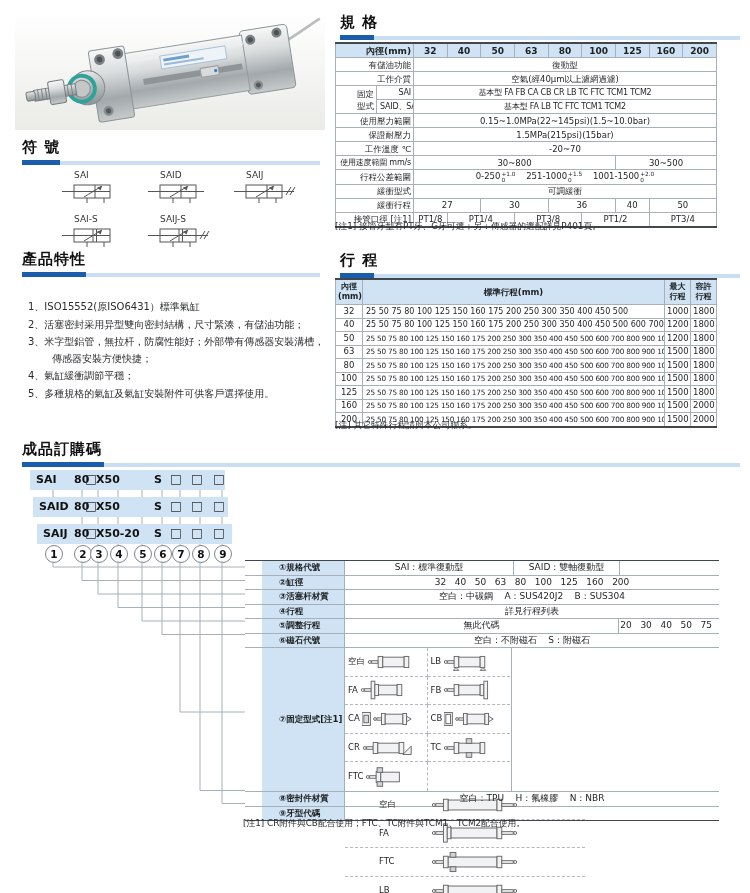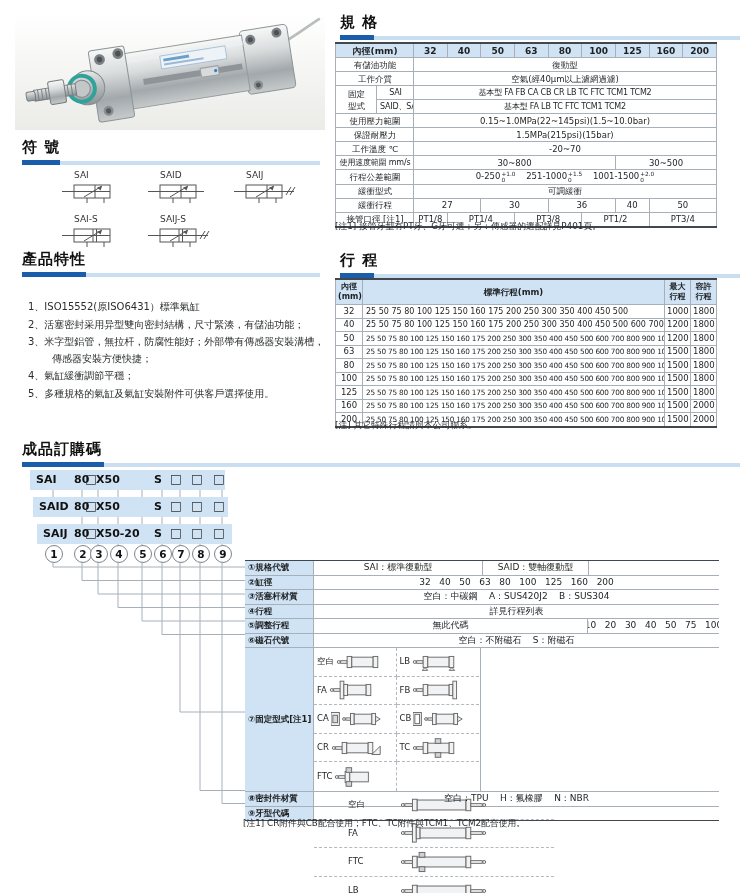--- a/index.html
+++ b/index.html
@@ -9,21 +9,21 @@
   .h{position:absolute;font-size:15px;font-weight:bold;letter-spacing:1px;color:#111;white-space:nowrap;}
   .rule{position:absolute;height:4px;background:#c9def1;}
   .rule i{position:absolute;left:0;top:-1px;height:5px;background:#1a5dab;}
   
   table{border-collapse:collapse;table-layout:fixed;}
   td{overflow:hidden;white-space:nowrap;}
   
   .spec{position:absolute;left:335px;top:42px;width:382px;font-size:8.5px;}
   .spec td{border:1px solid #a7b0b8;height:13px;line-height:12px;text-align:center;padding:0 2px;}
   .spec tr.hd td{background:#cfe3f4;font-weight:bold;border-top:2px solid #41474c;font-size:9px;}
-  .spec td.lab{text-align:center;padding-left:3px;}
+  .spec td.lab{text-align:right;padding-left:3px;}
   .spec tr.last td{border-bottom:2px solid #41474c;}
   .sm{font-size:8px;letter-spacing:-0.2px;}
   .st{display:inline-block;vertical-align:-3px;font-size:5.8px;line-height:1;text-align:left;margin-left:1px;}
   .st b{display:block;font-weight:normal;}
   .tg{margin:0 4px;}
   
   .stk{position:absolute;left:335px;top:278px;width:382px;font-size:8.5px;}
   .stk td{border:1px solid #a7b0b8;height:12.5px;line-height:11px;text-align:center;padding:0 2px;}
   .stk tr.hd td{background:#cfe3f4;font-weight:bold;border-top:2px solid #41474c;height:24px;line-height:10px;}
   .stk td.strokes{text-align:left;font-size:7.3px;letter-spacing:-0.2px;padding-left:3px;}
@@ -43,22 +43,22 @@
   .bar{position:absolute;width:195px;height:20px;background:#cfe3f4;}
   .bar span{position:absolute;top:4px;font-size:11px;font-weight:bold;line-height:12px;color:#111;}
   .bar span.bx{font-size:12.5px;top:2.5px;color:#333;}
   .circ{position:absolute;top:545px;width:16px;height:16px;border:1px solid #7d868d;border-radius:50%;
         background:#fff;font-size:10.5px;font-weight:bold;text-align:center;line-height:16px;color:#111;}
   
   .otable{position:absolute;left:245px;top:560px;width:474px;border-top:1.5px solid #41474c;
           border-bottom:1.5px solid #41474c;font-size:9px;}
   .orow{display:flex;border-bottom:1px solid #a7b0b8;height:13.5px;line-height:13.5px;}
   .orow:last-child{border-bottom:none;}
-  .olab{width:65px;background:#cfe3f4;font-weight:bold;padding-left:3px;border-right:1px solid #a7b0b8;
-        font-size:8.5px;flex:none;overflow:hidden;white-space:nowrap;display:flex;align-items:center;}
+  .olab{width:65px;background:#cfe3f4;font-weight:bold;padding-left:17px;border-right:1px solid #a7b0b8;
+        font-size:8.5px;flex:none;overflow:hidden;white-space:nowrap;display:flex;align-items:center;margin-left:17px;}
   .ocell{display:flex;align-items:center;justify-content:center;border-right:1px solid #a7b0b8;
          overflow:hidden;white-space:pre;}
   .ocell:last-child{border-right:none;}
   .orow.tall{height:143px;}
   .mgrid{display:flex;width:406px;flex-direction:column;}
   .mleft{width:166px;border-right:1px solid #a7b0b8;display:flex;flex-wrap:wrap;flex:none;}
   .mcell{width:82.5px;height:28.6px;display:flex;align-items:center;gap:2px;padding-left:3px;box-sizing:border-box;
          border-bottom:1px dashed #b3b9be;}
   .mcell.l{border-right:1px dashed #b3b9be;}
   .mcell:nth-last-child(-n+2){border-bottom:none;}

